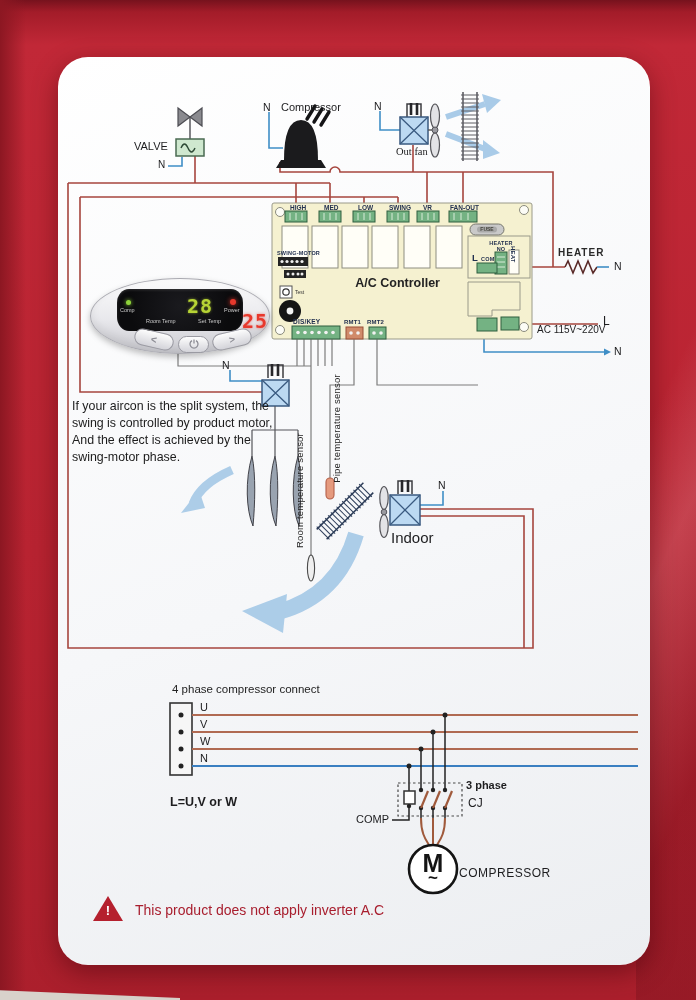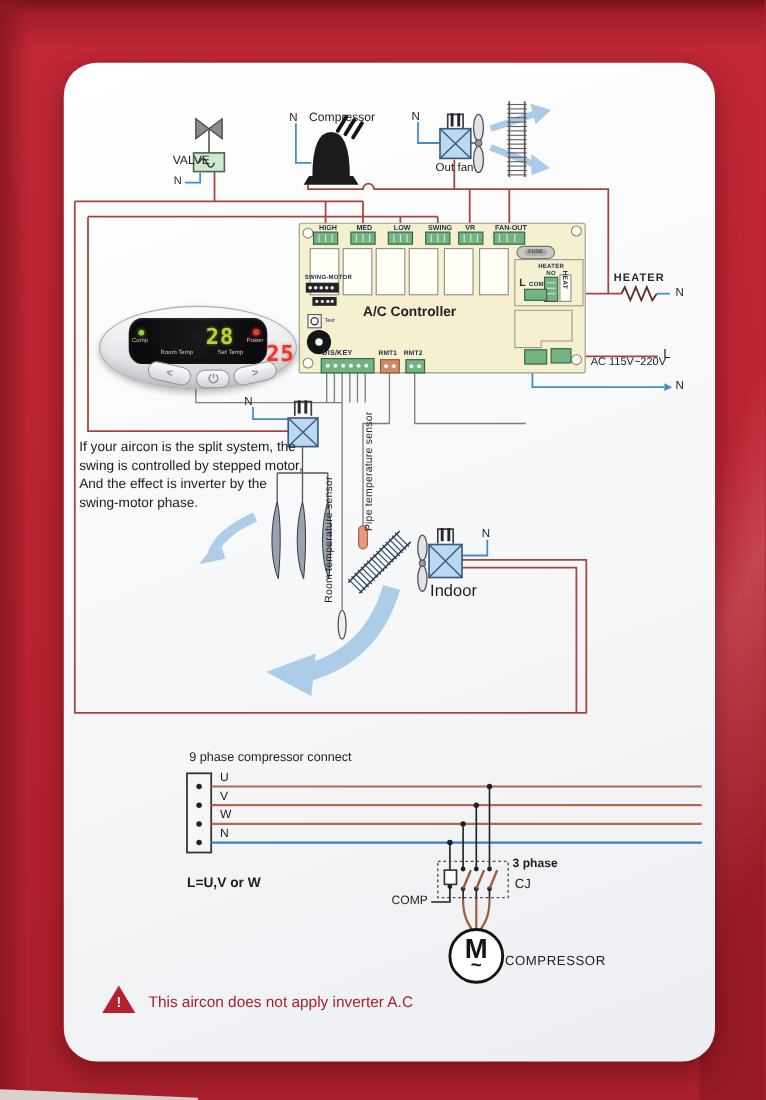--- a/index.html
+++ b/index.html
@@ -335,42 +335,42 @@
       <path d="M421,818 C421,834 426,840 429,845"></path>
       <path d="M433,818 C433,836 433,841 433,845"></path>
       <path d="M445,818 C445,834 440,840 437,845"></path>
     </g>
     <circle cx="433" cy="869" r="24" fill="#fff" stroke="#141414" stroke-width="2.6"></circle>
   </g>
 
   <path d="M108,896 L123,921 H93 Z" fill="#b5202e"></path>
 </svg>
 
-<div class="lbl" style="left:157px;top:140px;width:32px;text-align:right;font-size:11px;">VALVE</div>
+<div class="lbl" style="left:134px;top:140px;width:32px;text-align:right;font-size:11px;">VALVE</div>
 <div class="lbl" style="left:158px;top:159px;font-size:10px;">N</div>
 <div class="lbl" style="left:263px;top:101px;font-size:10.5px;">N</div>
 <div class="lbl" style="left:281px;top:101px;font-size:11px;">Compressor</div>
 <div class="lbl" style="left:374px;top:100px;font-size:10.5px;">N</div>
-<div class="lbl" style="left:396px;top:146px;font-size:10.5px;">Out fan</div>
+<div class="lbl" style="left:396px;top:146px;font-size:10.5px;font-family:Liberation Serif, serif;">Out fan</div>
 
 <div class="term-lbl" style="left:290px;top:204px;">HIGH</div>
 <div class="term-lbl" style="left:324px;top:204px;">MED</div>
 <div class="term-lbl" style="left:358px;top:204px;">LOW</div>
 <div class="term-lbl" style="left:389px;top:204px;">SWING</div>
 <div class="term-lbl" style="left:423px;top:204px;">VR</div>
 <div class="term-lbl" style="left:450px;top:204px;">FAN-OUT</div>
 <div class="lbl" style="left:477px;top:226px;width:20px;text-align:center;font-size:5px;font-weight:bold;color:#44443c;">FUSE</div>
 <div class="lbl tiny" style="left:488px;top:240px;width:26px;text-align:center;font-size:5.5px;">HEATER</div>
 <div class="lbl tiny" style="left:488px;top:246px;width:26px;text-align:center;font-size:5.5px;">NO</div>
 <div class="lbl" style="left:472px;top:252px;font-size:9.5px;font-weight:bold;color:#22304f;">L</div>
 <div class="lbl tiny" style="left:481px;top:256px;font-size:5.5px;">COM</div>
 <div class="lbl tiny" style="left:516px;top:246px;font-size:6px;transform:rotate(90deg);transform-origin:left top;">HEAT</div>
 <div class="lbl tiny" style="left:277px;top:250px;font-size:5.5px;">SWING-MOTOR</div>
 <div class="lbl" style="left:295px;top:289px;font-size:5px;color:#333;">Test</div>
-<div class="lbl" style="left:330px;top:276px;width:110px;text-align:left;font-size:12.5px;font-weight:bold;color:#232323;">A/C Controller</div>
+<div class="lbl" style="left:330px;top:276px;width:110px;text-align:right;font-size:12.5px;font-weight:bold;color:#232323;">A/C Controller</div>
 <div class="lbl tiny" style="left:293px;top:318px;font-size:6.5px;">DIS/KEY</div>
 <div class="lbl tiny" style="left:344px;top:319px;font-size:6px;">RMT1</div>
 <div class="lbl tiny" style="left:367px;top:319px;font-size:6px;">RMT2</div>
 
 <div class="lbl" style="left:558px;top:247px;font-size:10px;font-weight:bold;letter-spacing:1px;color:#2a2a2a;">HEATER</div>
 <div class="lbl" style="left:614px;top:260px;font-size:10.5px;">N</div>
 <div class="lbl" style="left:603px;top:314px;font-size:12px;">L</div>
 <div class="lbl" style="left:537px;top:324px;font-size:10px;">AC 115V~220V</div>
 <div class="lbl" style="left:614px;top:345px;font-size:10.5px;">N</div>
 
@@ -389,37 +389,37 @@
   <div class="disp-btn" style="left:87px;top:57px;width:29px;">
     <svg width="10" height="10" viewBox="0 0 10 10" style="margin-top:2px;">
       <path d="M3,1.6 A4 4 0 1 0 7,1.6" stroke="#8e8e96" stroke-width="1.3" fill="none"></path>
       <line x1="5" y1="0.5" x2="5" y2="4.5" stroke="#8e8e96" stroke-width="1.3"></line>
     </svg>
   </div>
   <div class="disp-btn" style="left:121px;top:52px;width:38px;transform:rotate(-13deg);">&gt;</div>
 </div>
 
 <div class="lbl note-line" style="left:72px;top:398px;">If your aircon is the split system, the</div>
-<div class="lbl note-line" style="left:72px;top:415px;">swing is controlled by stepped motor,</div>
-<div class="lbl note-line" style="left:72px;top:432px;">And the effect is inverter by the</div>
+<div class="lbl note-line" style="left:72px;top:415px;">swing is controlled by product motor,</div>
+<div class="lbl note-line" style="left:72px;top:432px;">And the effect is achieved by the</div>
 <div class="lbl note-line" style="left:72px;top:449px;">swing-motor phase.</div>
 
 <div class="lbl" style="left:222px;top:359px;font-size:10.5px;">N</div>
 <div class="vlabel" style="left:224px;top:485px;">Room temperature sensor</div>
 <div class="vlabel" style="left:261px;top:423px;">Pipe temperature sensor</div>
 <div class="lbl" style="left:438px;top:479px;font-size:10.5px;">N</div>
 <div class="lbl" style="left:391px;top:529px;font-size:15px;">Indoor</div>
 
-<div class="lbl" style="left:172px;top:683px;font-size:11.5px;color:#232323;">9 phase compressor connect</div>
+<div class="lbl" style="left:172px;top:683px;font-size:11.5px;color:#232323;">4 phase compressor connect</div>
 <div class="lbl" style="left:200px;top:701px;font-size:11px;">U</div>
 <div class="lbl" style="left:200px;top:718px;font-size:11px;">V</div>
 <div class="lbl" style="left:200px;top:735px;font-size:11px;">W</div>
 <div class="lbl" style="left:200px;top:752px;font-size:11px;">N</div>
 <div class="lbl" style="left:170px;top:795px;font-size:12.5px;font-weight:bold;">L=U,V or W</div>
 <div class="lbl" style="left:466px;top:779px;font-size:11px;font-weight:bold;">3 phase</div>
 <div class="lbl" style="left:468px;top:796px;font-size:12px;">CJ</div>
 <div class="lbl" style="left:356px;top:813px;font-size:11px;">COMP</div>
 <div class="lbl" style="left:420px;top:849px;width:26px;text-align:center;font-size:25px;font-weight:bold;color:#141414;">M</div>
 <div class="lbl" style="left:425px;top:868px;width:16px;text-align:center;font-size:17px;font-weight:bold;color:#141414;">~</div>
 <div class="lbl" style="left:459px;top:866px;font-size:12px;letter-spacing:.5px;">COMPRESSOR</div>
 
 <div class="lbl" style="left:104px;top:903px;width:8px;text-align:center;font-size:13px;font-weight:bold;color:#fff;">!</div>
-<div class="lbl" style="left:135px;top:902px;font-size:14px;color:#a81e2e;">This aircon does not apply inverter A.C</div>
+<div class="lbl" style="left:135px;top:902px;font-size:14px;color:#a81e2e;">This product does not apply inverter A.C</div>
 
 </body></html>

